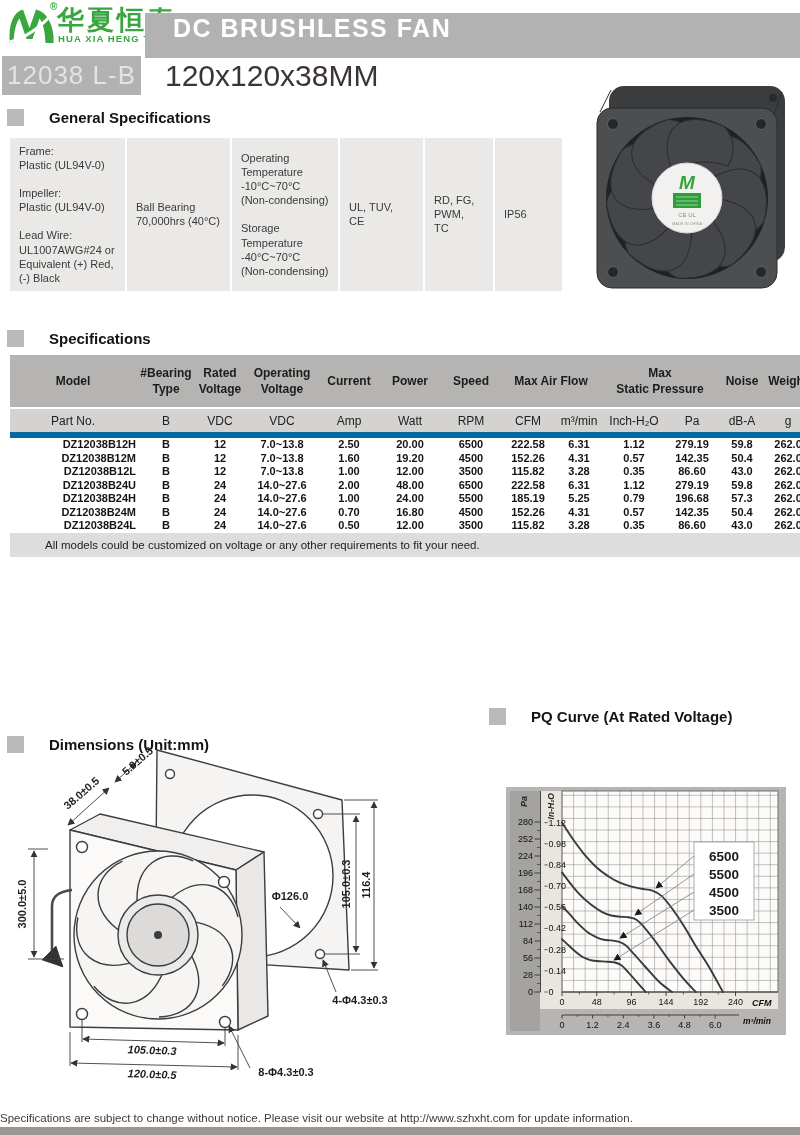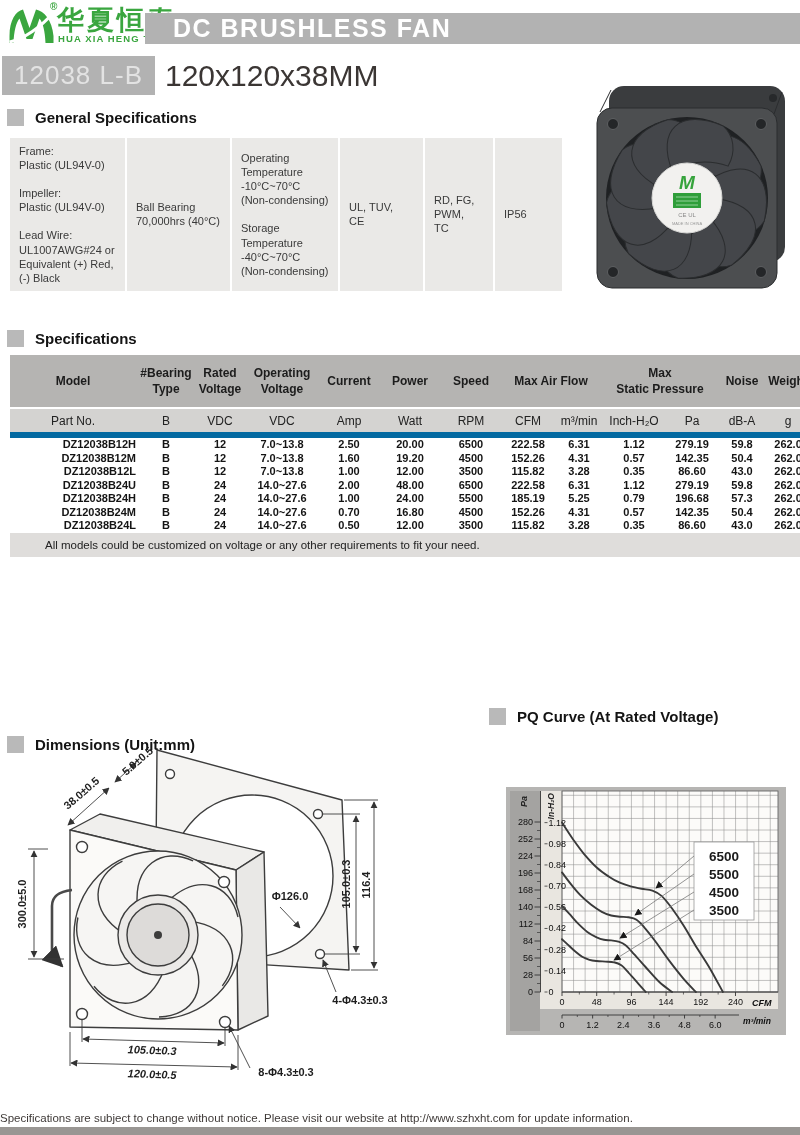--- a/index.html
+++ b/index.html
@@ -1,30 +1,30 @@
 <!DOCTYPE html>
 <html><head>
 <meta charset="utf-8">
 <style>
   html,body{margin:0;padding:0}
   body{width:800px;height:1135px;position:relative;background:#fff;
        font-family:"Liberation Sans",sans-serif;overflow:hidden;color:#222}
   .abs{position:absolute}
   
-  #banner{left:145px;top:13px;width:655px;height:31px;background:#b2b2b2;
+  #banner{left:145px;top:13px;width:655px;height:45px;background:#b2b2b2;
           color:#fff;font-weight:bold;font-size:25px;line-height:31px;
           letter-spacing:1.5px;padding-left:28px;box-sizing:border-box}
   #brand-cn{left:57px;top:2px;font-size:27px;font-weight:bold;color:#3aa63f;letter-spacing:3px}
   #brand-reg{left:50px;top:1px;font-size:10px;color:#3aa63f;font-weight:bold}
   #brand-en{left:58px;top:33px;font-size:9.5px;font-weight:bold;color:#3aa63f;letter-spacing:1.1px}
-  #model-box{left:2px;top:56px;width:153px;height:39px;background:#b2b2b2;color:#e3e3e3;
+  #model-box{left:2px;top:56px;width:139px;height:39px;background:#b2b2b2;color:#e3e3e3;
              font-size:26px;letter-spacing:1px;text-align:center;line-height:39px}
   #model-size{left:165px;top:56px;font-size:30px;color:#3b3634;line-height:39px}
   
-  .sect{display:flex;align-items:center;gap:11px}
+  .sect{display:flex;align-items:center;gap:25px}
   .sq{width:17px;height:17px;background:#b9b9b9;flex:0 0 17px}
   .sect b{font-size:15px;color:#141414}
   
   #gen-table{border-collapse:separate;border-spacing:2px;table-layout:fixed;width:546px}
   #gen-table th{background:#a7a7a7;color:#fff;font-size:12.5px;font-weight:bold;text-align:left;
                 padding:4px 3px 4px 9px;height:34px;vertical-align:middle;white-space:pre-line;line-height:1.25}
   #gen-table td{background:#eae9e7;font-size:11px;color:#3a3a3a;padding:6px 3px 6px 9px;
                 vertical-align:middle;white-space:pre-line;line-height:1.28;height:130px}
   
   #spec-table{border-collapse:collapse;table-layout:fixed;width:780px}

